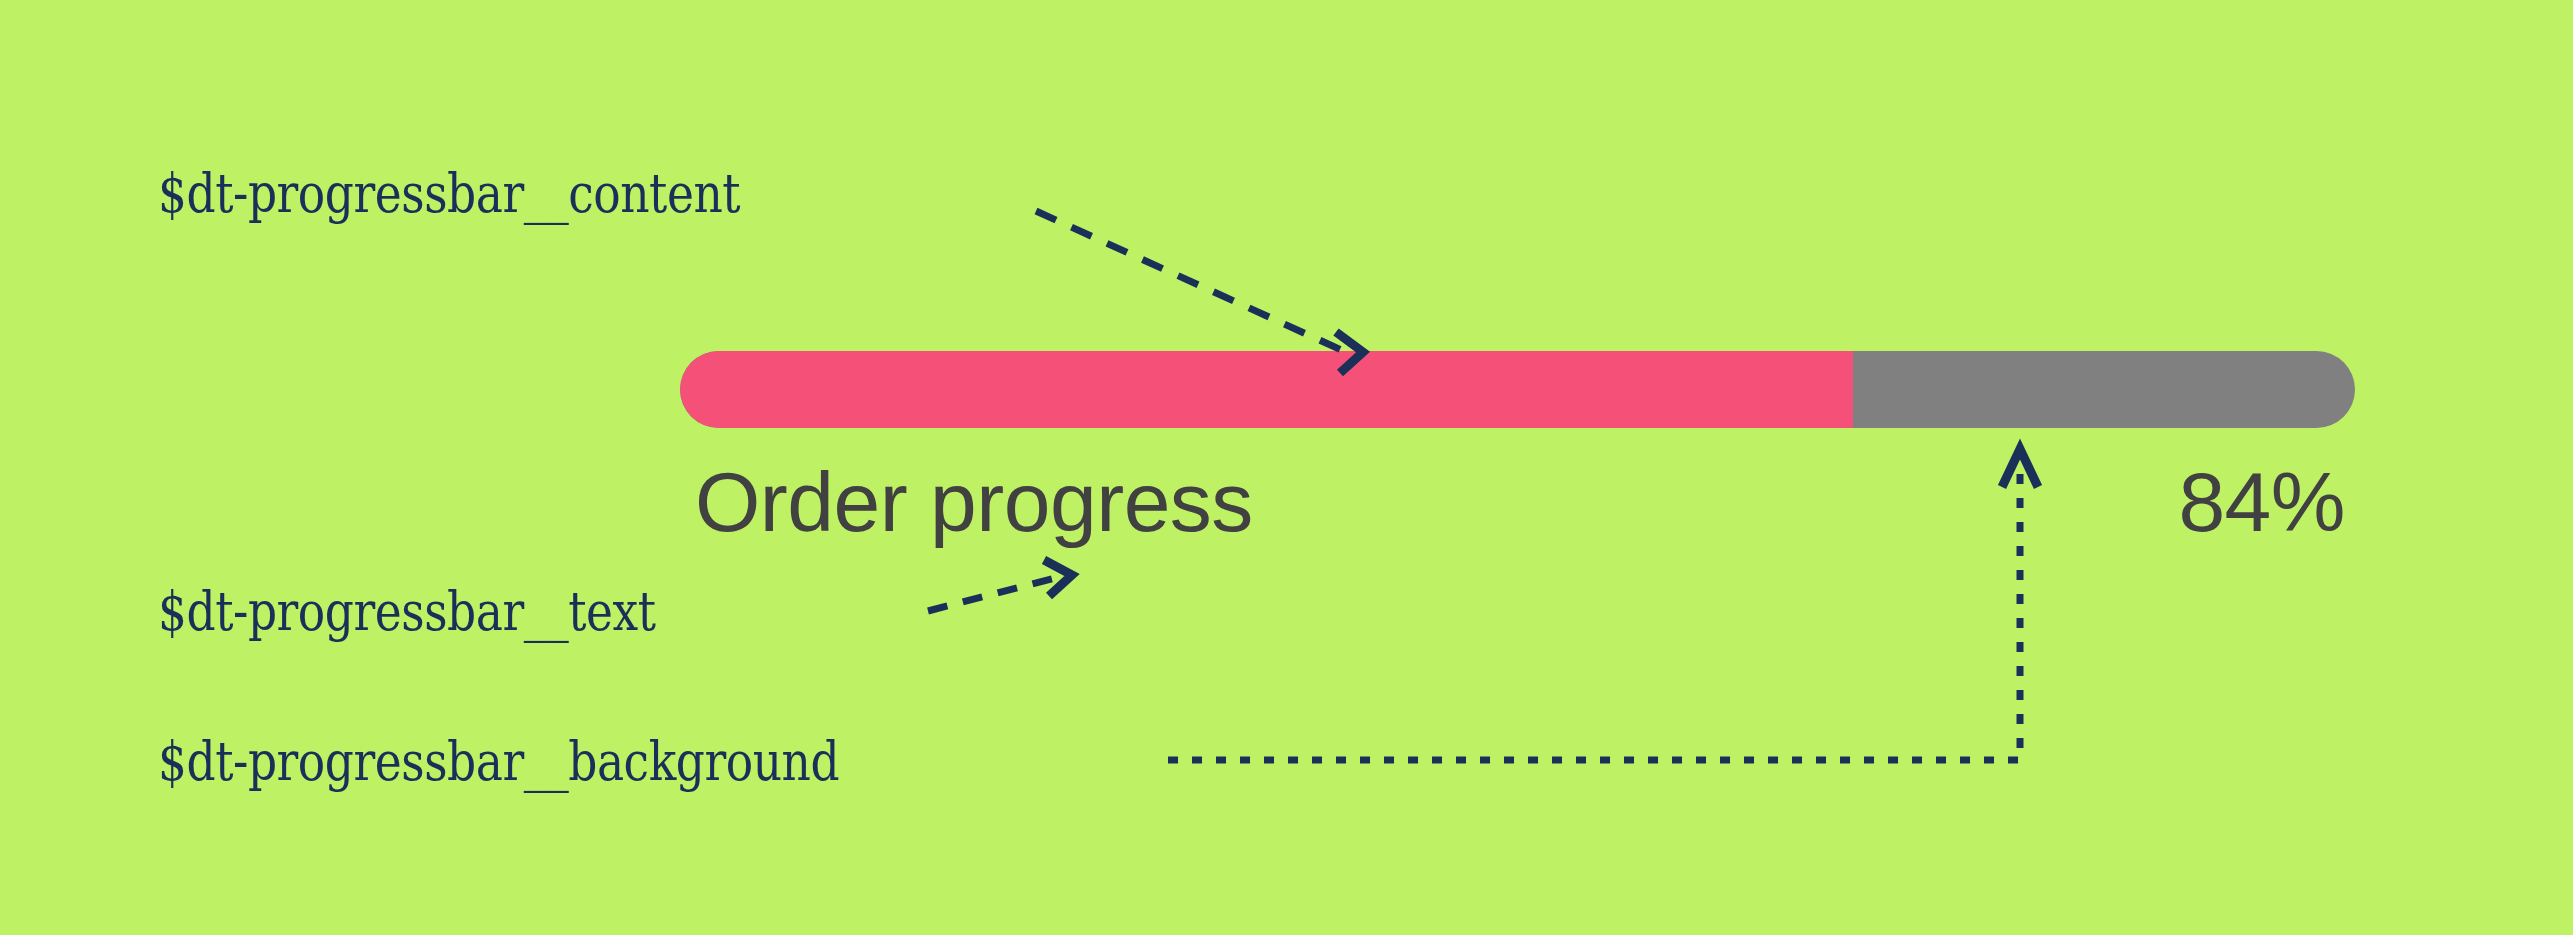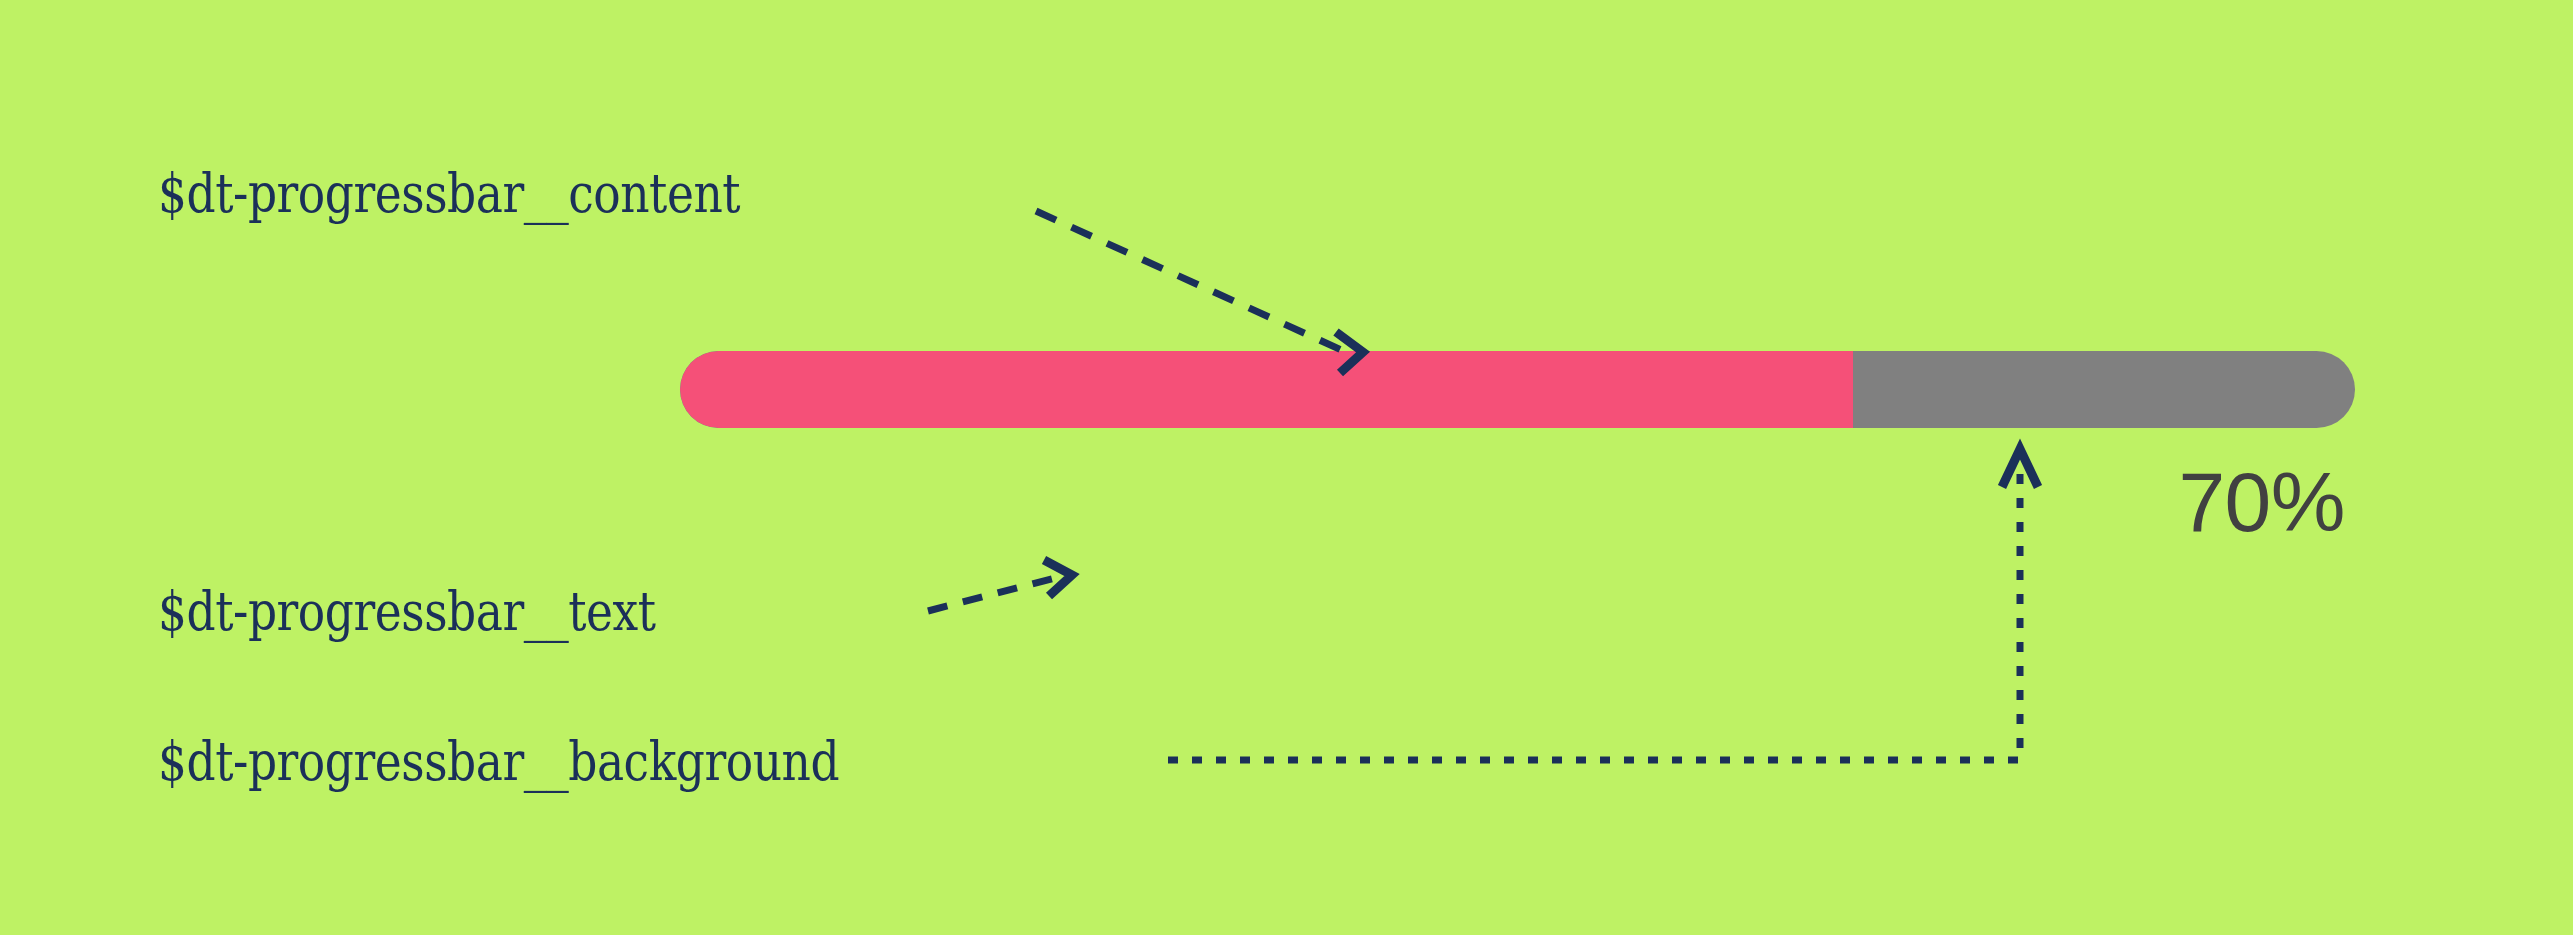--- a/index.html
+++ b/index.html
@@ -113,21 +113,22 @@
 
   <div class="anno-label" id="label-text" style="color: rgb(27, 48, 89);">$dt-progressbar__text</div>
 
   <div class="anno-label" id="label-background" style="color: rgb(27, 48, 89);">$dt-progressbar__background</div>
 
   <div id="progressbar" style="background: rgb(128, 128, 128);">
     <div id="progressbar-content" style="width: 70%; background: rgb(245, 80, 120);"></div>
   </div>
 
   <div id="caption-row">
-    <div class="caption-text" id="progressbar-value" style="color: rgb(65, 65, 65);">70%</div>
+    <div class="caption-text" id="progressbar-text" style="color: rgb(65, 65, 65);">Order progress</div>
+    <div class="caption-text" id="progressbar-value" style="color: rgb(65, 65, 65);">84%</div>
   </div>
 
   <svg id="arrows" viewBox="0 0 2573 935">
 
     <g>
       <path class="arrow-line" d="M 1036 211 L 1348 353" stroke-dasharray="22 17" stroke="#1b3059"></path>
       <path class="arrow-head" d="M 1336 332 L 1363 352 L 1340 373" stroke="#1b3059"></path>
     </g>
 
     <g>

